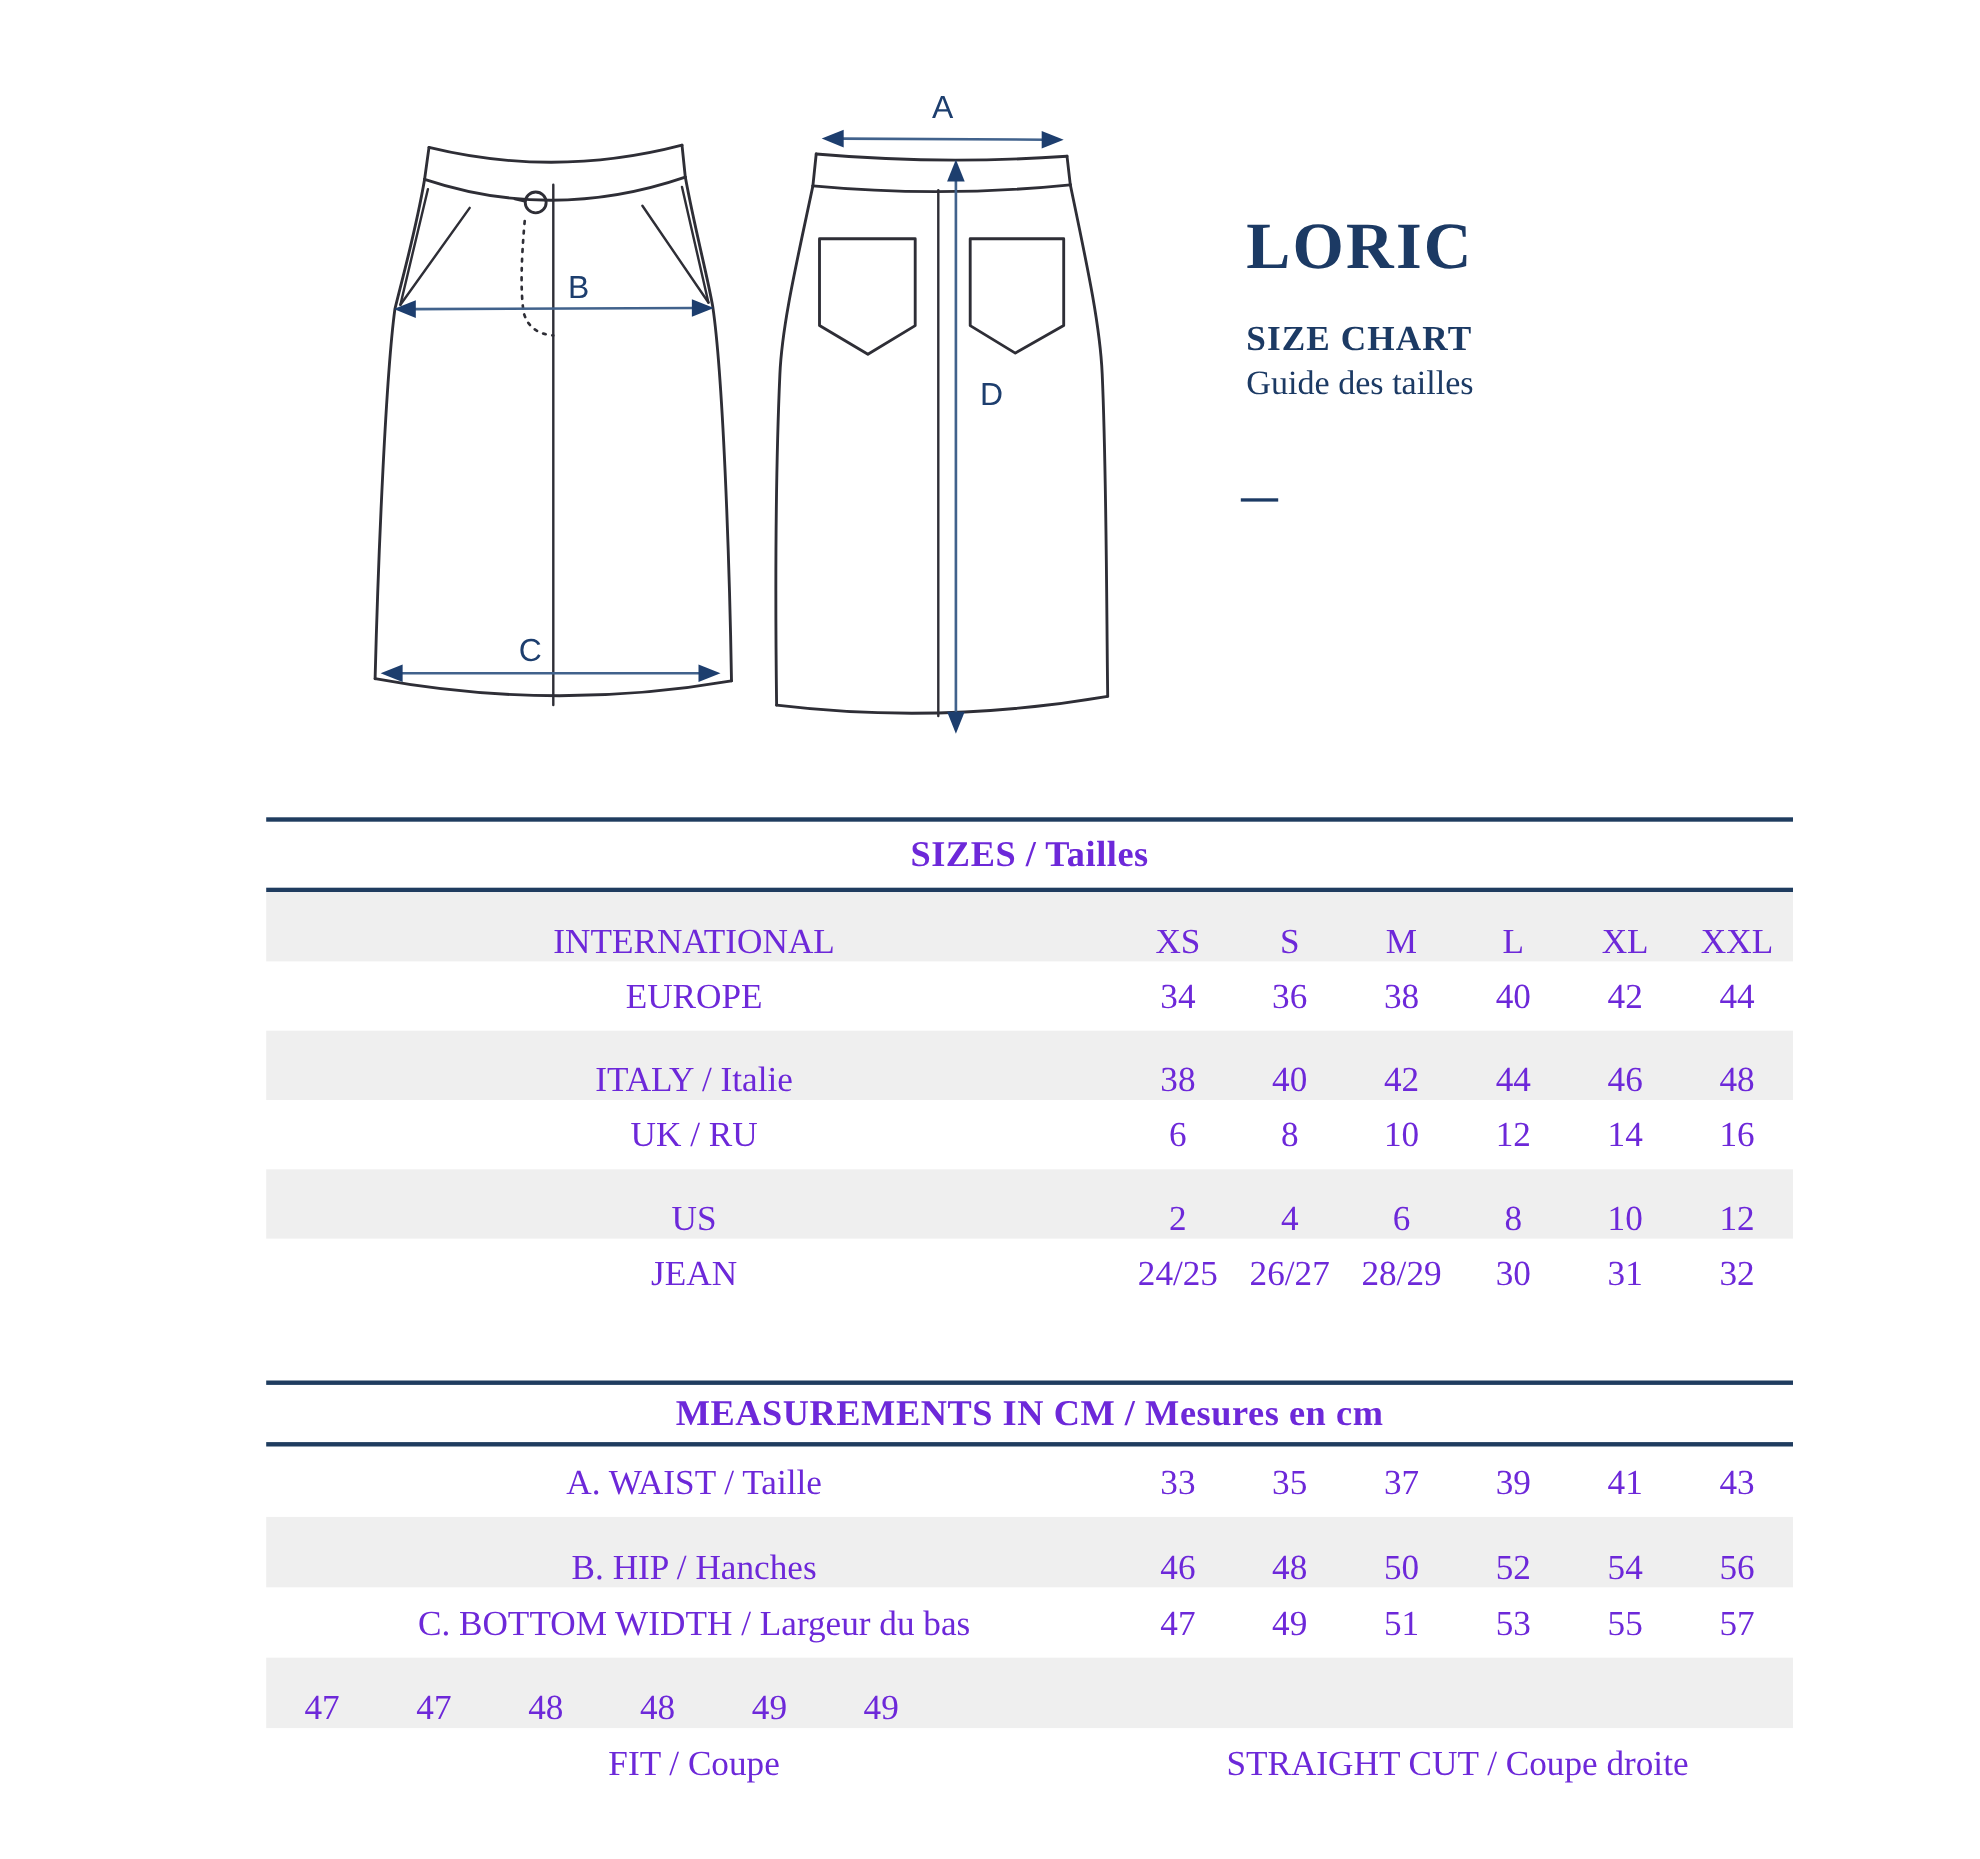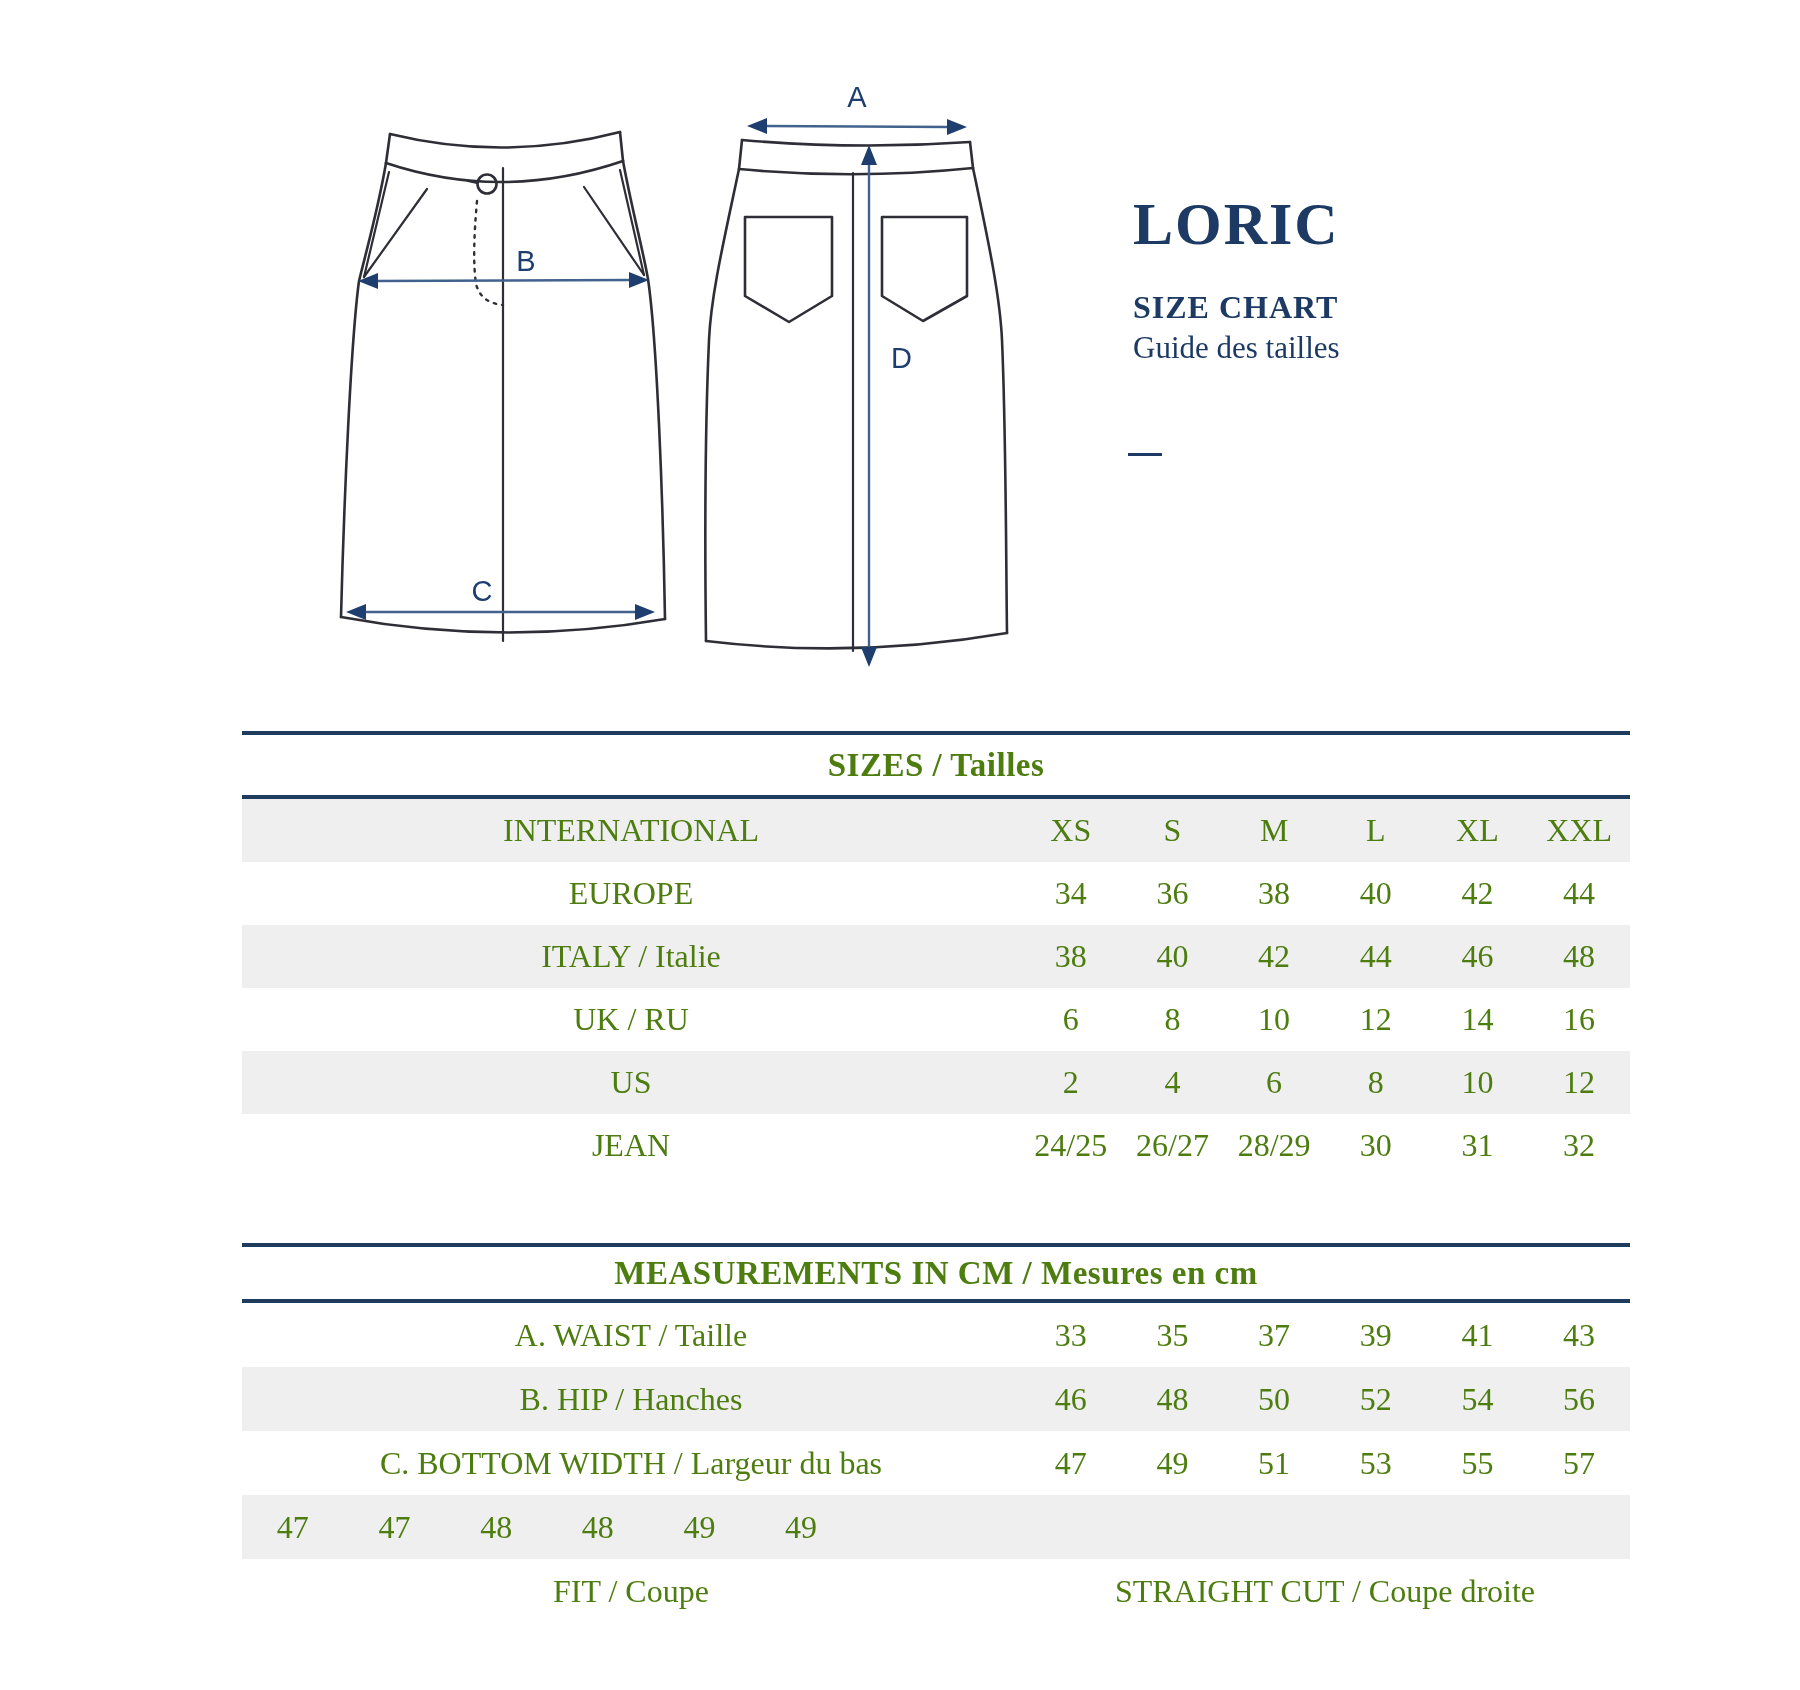--- a/index.html
+++ b/index.html
@@ -18,30 +18,30 @@
   .arrow-line{stroke:#41628c;stroke-width:2.4;fill:none;}
   .arrow-head{fill:#1d3e6e;stroke:none;}
   .dim-label{font-family:"Liberation Sans", sans-serif;font-size:29px;font-weight:500;fill:#1d3e6e;}
   
   .title-block{position:absolute;left:1133px;top:190px;color:#1c3a64;}
   .product-title{position:absolute;left:0;top:0;font-size:60px;font-weight:bold;letter-spacing:2px;white-space:nowrap;}
   .chart-title{position:absolute;left:0;top:99px;font-size:32px;font-weight:bold;letter-spacing:1px;white-space:nowrap;}
   .chart-subtitle{position:absolute;left:0;top:140px;font-size:31px;white-space:nowrap;}
   .divider-dash{position:absolute;left:-5px;top:263px;width:34px;height:3px;background:#1c3a64;}
   
-  .sz-table{position:absolute;left:242px;width:1388px;color:#4d7c0f;}
+  .sz-table{position:absolute;left:242px;width:1388px;color:#6d28d9;margin-top:12px;}
   .rule{height:4px;background:#1f3c5f;}
   .t-header{display:flex;align-items:center;justify-content:center;
             font-size:33px;font-weight:bold;letter-spacing:0.5px;}
   .t1 .t-header{height:60px;}
   .t2 .t-header{height:52px;}
   .t-row{display:flex;align-items:stretch;}
   .t1 .t-row{height:63px;}
   .t2 .t-row{height:64px;}
-  .t-row.alt{background:#efefef;}
+  .t-row.alt{background:#efefef;align-items:flex-end;}
   .t-label{width:56.05%;display:flex;align-items:center;justify-content:center;
            font-size:32px;white-space:nowrap;}
   .t-cell{width:7.325%;display:flex;align-items:center;justify-content:center;
           font-size:32px;white-space:nowrap;}
   .t-span-cell{width:43.95%;display:flex;align-items:center;justify-content:center;
           font-size:32px;white-space:nowrap;}
 </style>
 </head>
 <body>
 

